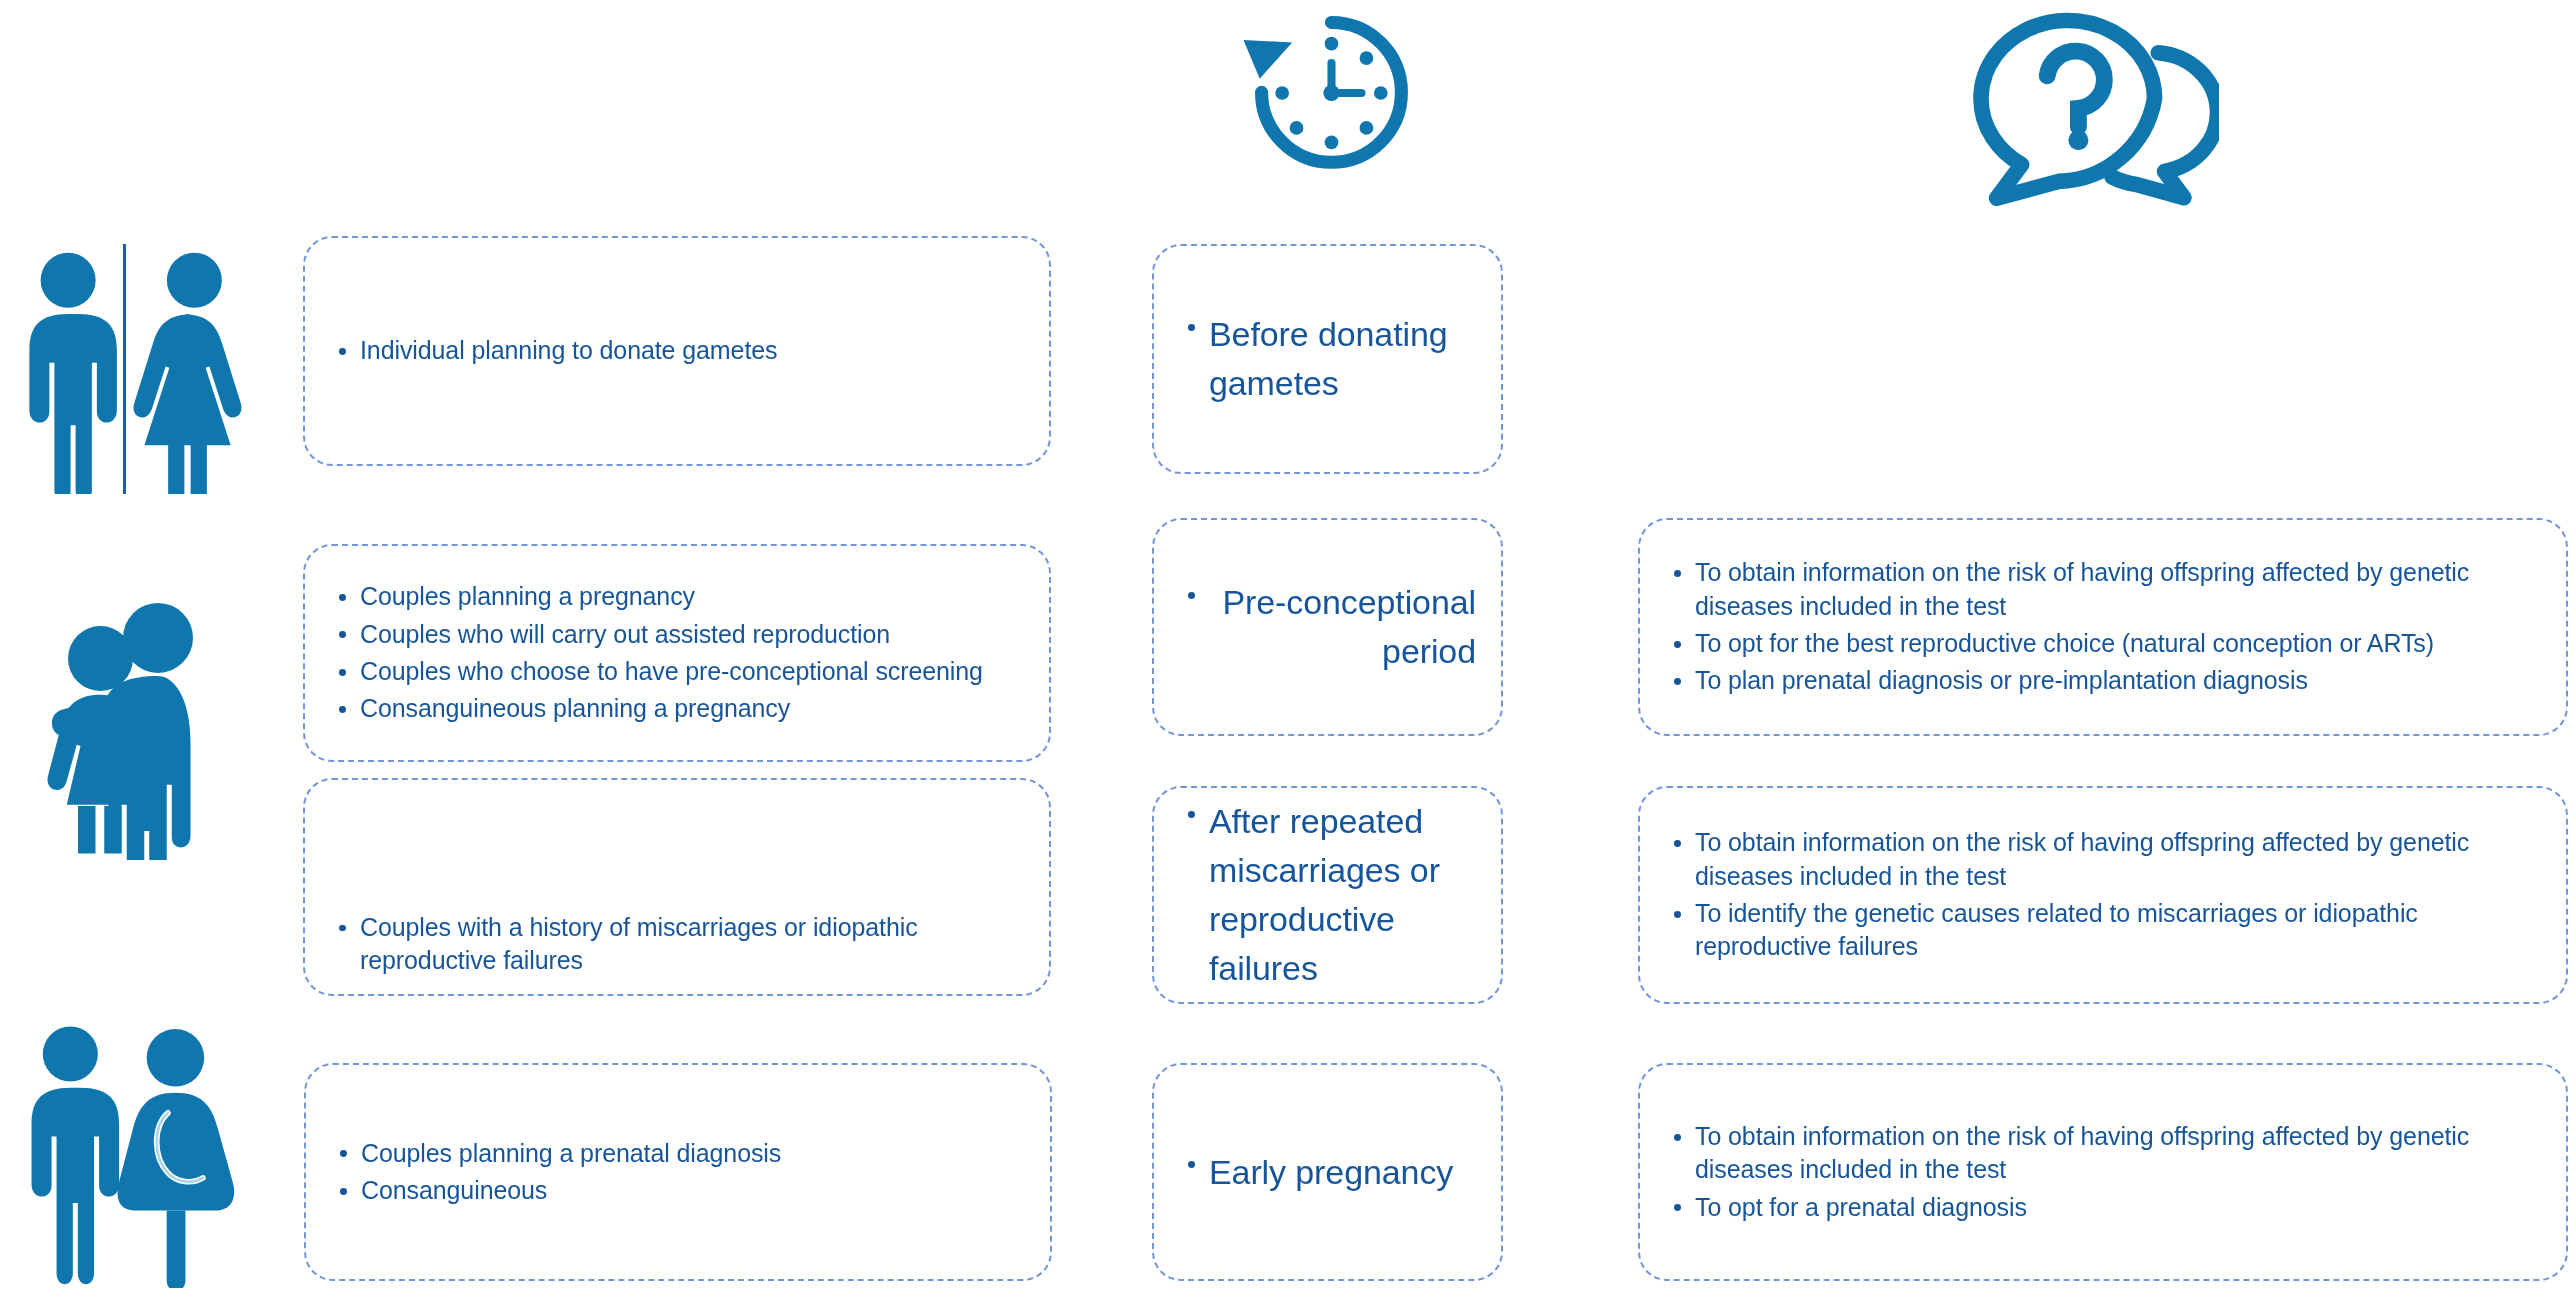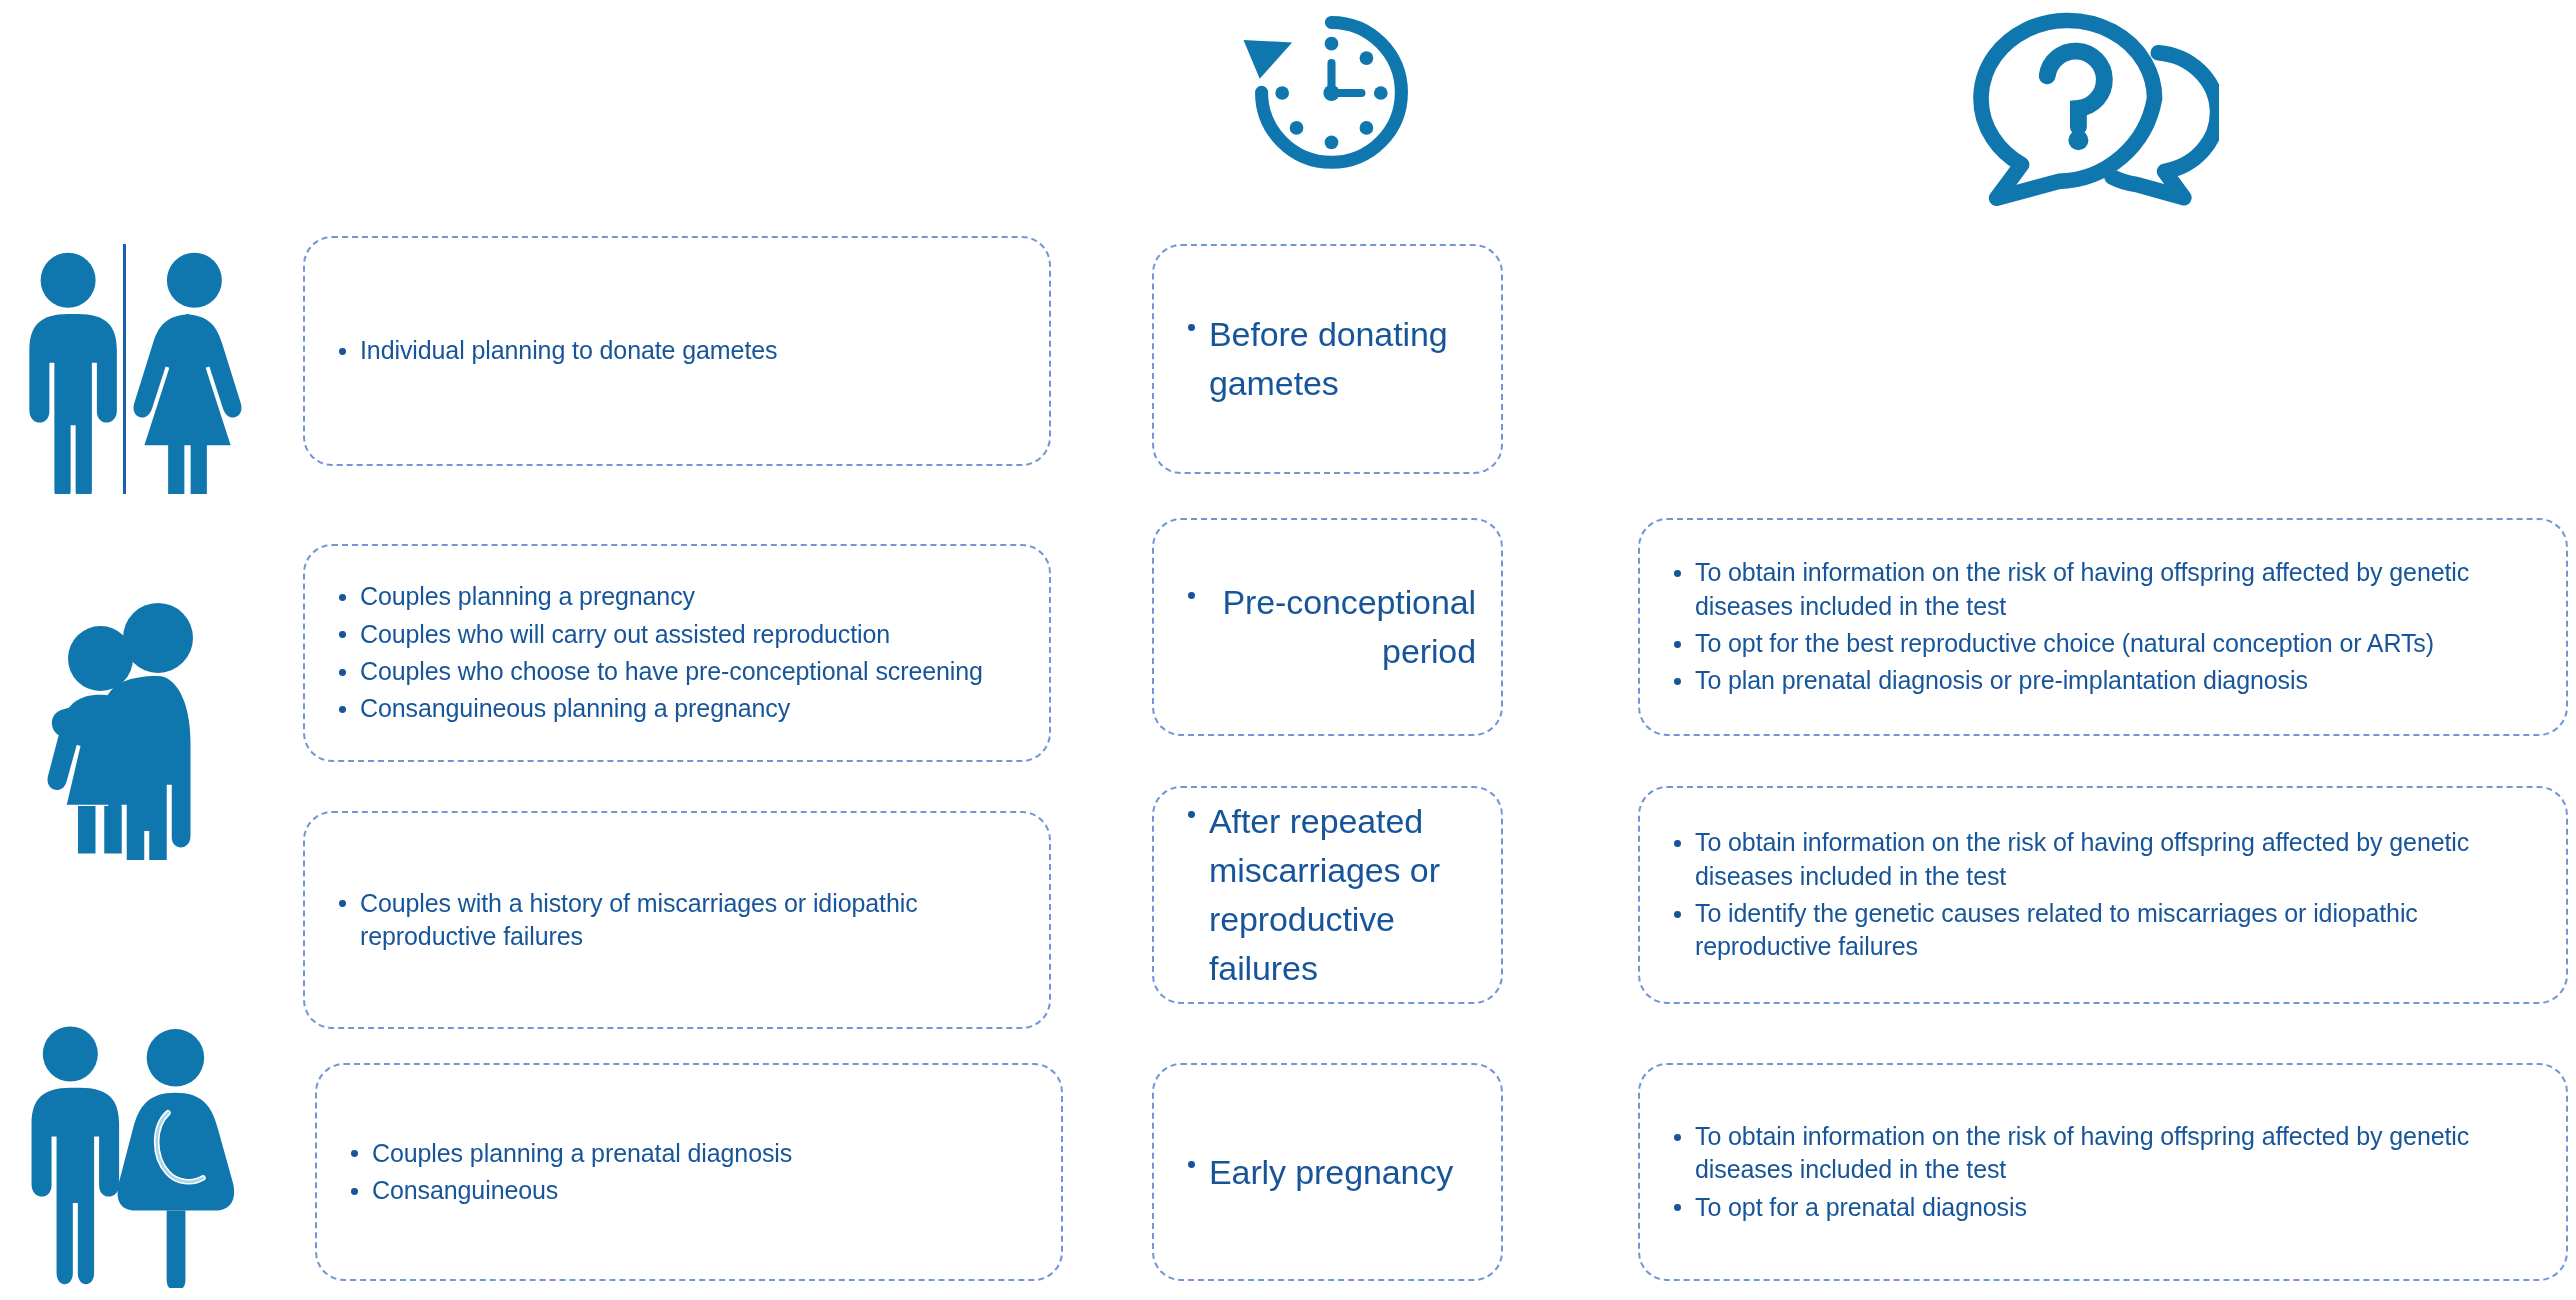--- a/index.html
+++ b/index.html
@@ -202,40 +202,40 @@
   </div>
 
   <div class="box col3" style="left:1638px; top:518px; width:930px; height:218px;">
     <ul class="bullet-list">
       <li class="bullet-item">To obtain information on the risk of having offspring affected by genetic diseases included in the test</li>
       <li class="bullet-item">To opt for the best reproductive choice (natural conception or ARTs)</li>
       <li class="bullet-item">To plan prenatal diagnosis or pre-implantation diagnosis</li>
     </ul>
   </div>
 
-  <div class="box col1" style="left:303px; top:811px; width:748px; height:218px;">
+  <div class="box col1" style="left:303px; top:778px; width:748px; height:218px;justify-content:flex-end;">
     <ul class="bullet-list">
       <li class="bullet-item">Couples with a history of miscarriages or idiopathic reproductive failures</li>
     </ul>
   </div>
 
   <div class="box col2" style="left:1152px; top:786px; width:351px; height:218px;">
     <ul class="bullet-list">
       <li class="bullet-item">After repeated miscarriages or reproductive failures</li>
     </ul>
   </div>
 
   <div class="box col3" style="left:1638px; top:786px; width:930px; height:218px;">
     <ul class="bullet-list">
       <li class="bullet-item">To obtain information on the risk of having offspring affected by genetic diseases included in the test</li>
       <li class="bullet-item">To identify the genetic causes related to miscarriages or idiopathic reproductive failures</li>
     </ul>
   </div>
 
-  <div class="box col1" style="left:315px; top:1063px; width:748px; height:218px;">
+  <div class="box col1" style="left:304px; top:1063px; width:748px; height:218px;">
     <ul class="bullet-list">
       <li class="bullet-item">Couples planning a prenatal diagnosis</li>
       <li class="bullet-item">Consanguineous</li>
     </ul>
   </div>
 
   <div class="box col2" style="left:1152px; top:1063px; width:351px; height:218px;">
     <ul class="bullet-list">
       <li class="bullet-item">Early pregnancy</li>
     </ul>

